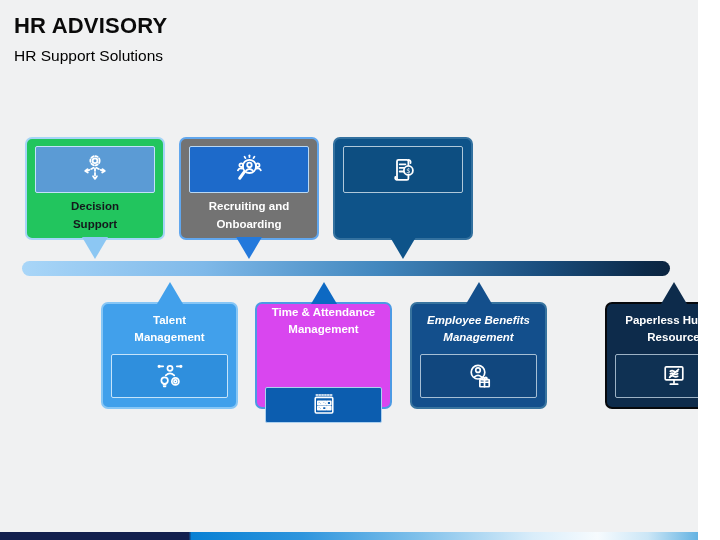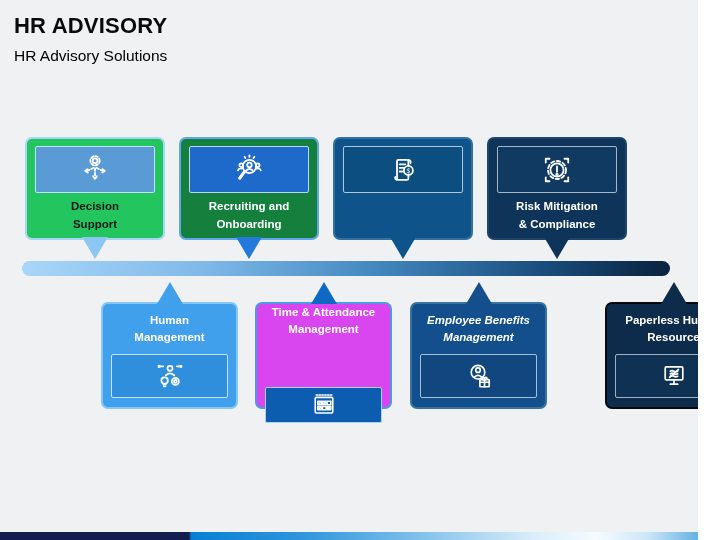--- a/index.html
+++ b/index.html
@@ -33,40 +33,40 @@
   .label{
     flex:1;display:flex;align-items:center;justify-content:center;text-align:center;
     font-size:11.5px;font-weight:700;line-height:1.5;white-space:pre-line;padding:0 4px;
   }
   .tail{position:absolute;left:50%;margin-left:-13px;width:0;height:0;
     border-left:13px solid transparent;border-right:13px solid transparent;}
   .tail.down{bottom:-21px;border-top:22px solid var(--tail);}
   .tail.up{top:-22px;border-bottom:22px solid var(--tail);}
   
   .b1{background:#22c55e;border-color:#A6D5F7;color:#14181C;--tail:#8CC7F3;--panel:#5B9BD5;--panelB:#C3E2F9;}
-  .b2{background:#15803d;border-color:#61A7EE;color:#FFFFFF;--tail:#2379DC;--panel:#1D6ACA;--panelB:#B9D8F4;}
+  .b2{background:#737373;border-color:#61A7EE;color:#FFFFFF;--tail:#2379DC;--panel:#1D6ACA;--panelB:#B9D8F4;}
   .b3{background:#0E5389;border-color:#33719F;color:#FFFFFF;--tail:#0E5389;--panel:#0D4E81;--panelB:#AFC8DA;}
   .b4{background:#0E3459;border-color:#1C4569;color:#FFFFFF;--tail:#0E3459;--panel:#103A62;--panelB:#A4B7C9;}
   .b5{background:#41A0EB;border-color:#86C6F6;color:#FFFFFF;--tail:#41A0EB;--panel:#2F8FDD;--panelB:#C6E4FA;}
   .b6{background:#d946ef;border-color:#4C9AE4;color:#FFFFFF;gap:48px;--tail:#0D69C3;--panel:#0C5DAF;--panelB:#ACD0EF;}
   .b7{background:#134F8C;border-color:#38749F;color:#FFFFFF;font-style:italic;--tail:#134F8C;--panel:#11477E;--panelB:#A6BFD5;}
   .b8{background:#0D2B4B;border-color:#06090D;color:#FFFFFF;margin-left:42px;--tail:#0D2B4B;--panel:#0F3153;--panelB:#9DB2C5;}
   .strip{
     position:absolute;left:0;bottom:0;width:720px;height:8px;
     background:linear-gradient(90deg,#121F4E 0%,#121F4E 26.2%,#0780D4 26.6%,#2E95DD 42%,#7FC0EA 58%,#D9EDFA 74%,#F6FBFE 83%,#CBE6F6 90%,#63B2E2 97%,#3F9FDC 100%);
   }
   svg{display:block;}
 </style>
 </head>
 <body>
 
 <div class="slide">
 
   <div class="title">HR ADVISORY</div>
-  <div class="subtitle">HR Advisory Solutions</div>
+  <div class="subtitle">HR Support Solutions</div>
 
   <div class="bar"></div>
 
   <div class="box top b1" style="left:25px">
     <div class="panel">
       <svg width="36" height="36" viewBox="0 0 24 24" fill="none" stroke="#fff" stroke-width="1.2" stroke-linecap="round" stroke-linejoin="round">
         <circle cx="12" cy="5.8" r="1.6"></circle>
         <circle cx="12" cy="5.8" r="3.1" stroke-dasharray="1.6 1.3"></circle>
         <path d="M11 10.5 Q8.5 12 6.3 12.6" stroke-dasharray="1.6 1.4"></path>
         <path d="M7 11.4 L5.5 12.7 L7.2 13.7"></path>
@@ -111,40 +111,23 @@
         <path d="M9.8 8.2 H13.6"></path>
           <path d="M9.8 10.6 H13.4"></path>
           <path d="M9.8 13 H12.6"></path>
         <circle cx="15.6" cy="12.3" r="3" fill="#0D4E81"></circle>
         <text x="15.6" y="13.9" font-size="4.6" fill="#fff" stroke="none" text-anchor="middle" font-family="DejaVu Sans, sans-serif">$</text>
       </svg>
     </div>
     <div class="tail down"></div>
   </div>
 
-  <div class="box top b4" style="left:487px">
-    <div class="panel">
-      <svg width="36" height="36" viewBox="0 0 24 24" fill="none" stroke="#fff" stroke-width="1.2" stroke-linecap="round" stroke-linejoin="round">
-        <circle cx="12" cy="12" r="4.4"></circle>
-        <circle cx="12" cy="12" r="6" stroke-dasharray="2.3 1.7"></circle>
-        <path d="M12 9.6 V13.2"></path>
-        <circle cx="12" cy="14.9" r="0.5" fill="#fff"></circle>
-        <path d="M4.5 7 V4.5 H7"></path>
-          <path d="M17 4.5 H19.5 V7"></path>
-        <path d="M19.5 17 V19.5 H17"></path>
-          <path d="M7 19.5 H4.5 V17"></path>
-      </svg>
-    </div>
-    <div class="label">Risk Mitigation
-&amp; Compliance</div>
-    <div class="tail down"></div>
-  </div>
 
   <div class="box bottom b5" style="left:101px">
-    <div class="label">Human
+    <div class="label">Talent
 Management</div>
     <div class="panel">
       <svg width="34" height="34" viewBox="0 0 24 24" fill="none" stroke="#fff" stroke-width="1.2" stroke-linecap="round" stroke-linejoin="round">
         <circle cx="12" cy="6.6" r="1.8"></circle>
         <path d="M9 11.6 Q12 8.6 15 11.6"></path>
         <path d="M5 5.2 H7.2"></path>
           <circle cx="4.3" cy="5.2" r="0.5" fill="#fff"></circle>
         <path d="M16.8 5.2 H19"></path>
           <circle cx="19.7" cy="5.2" r="0.5" fill="#fff"></circle>
         <circle cx="8.2" cy="15.2" r="2.3"></circle>

